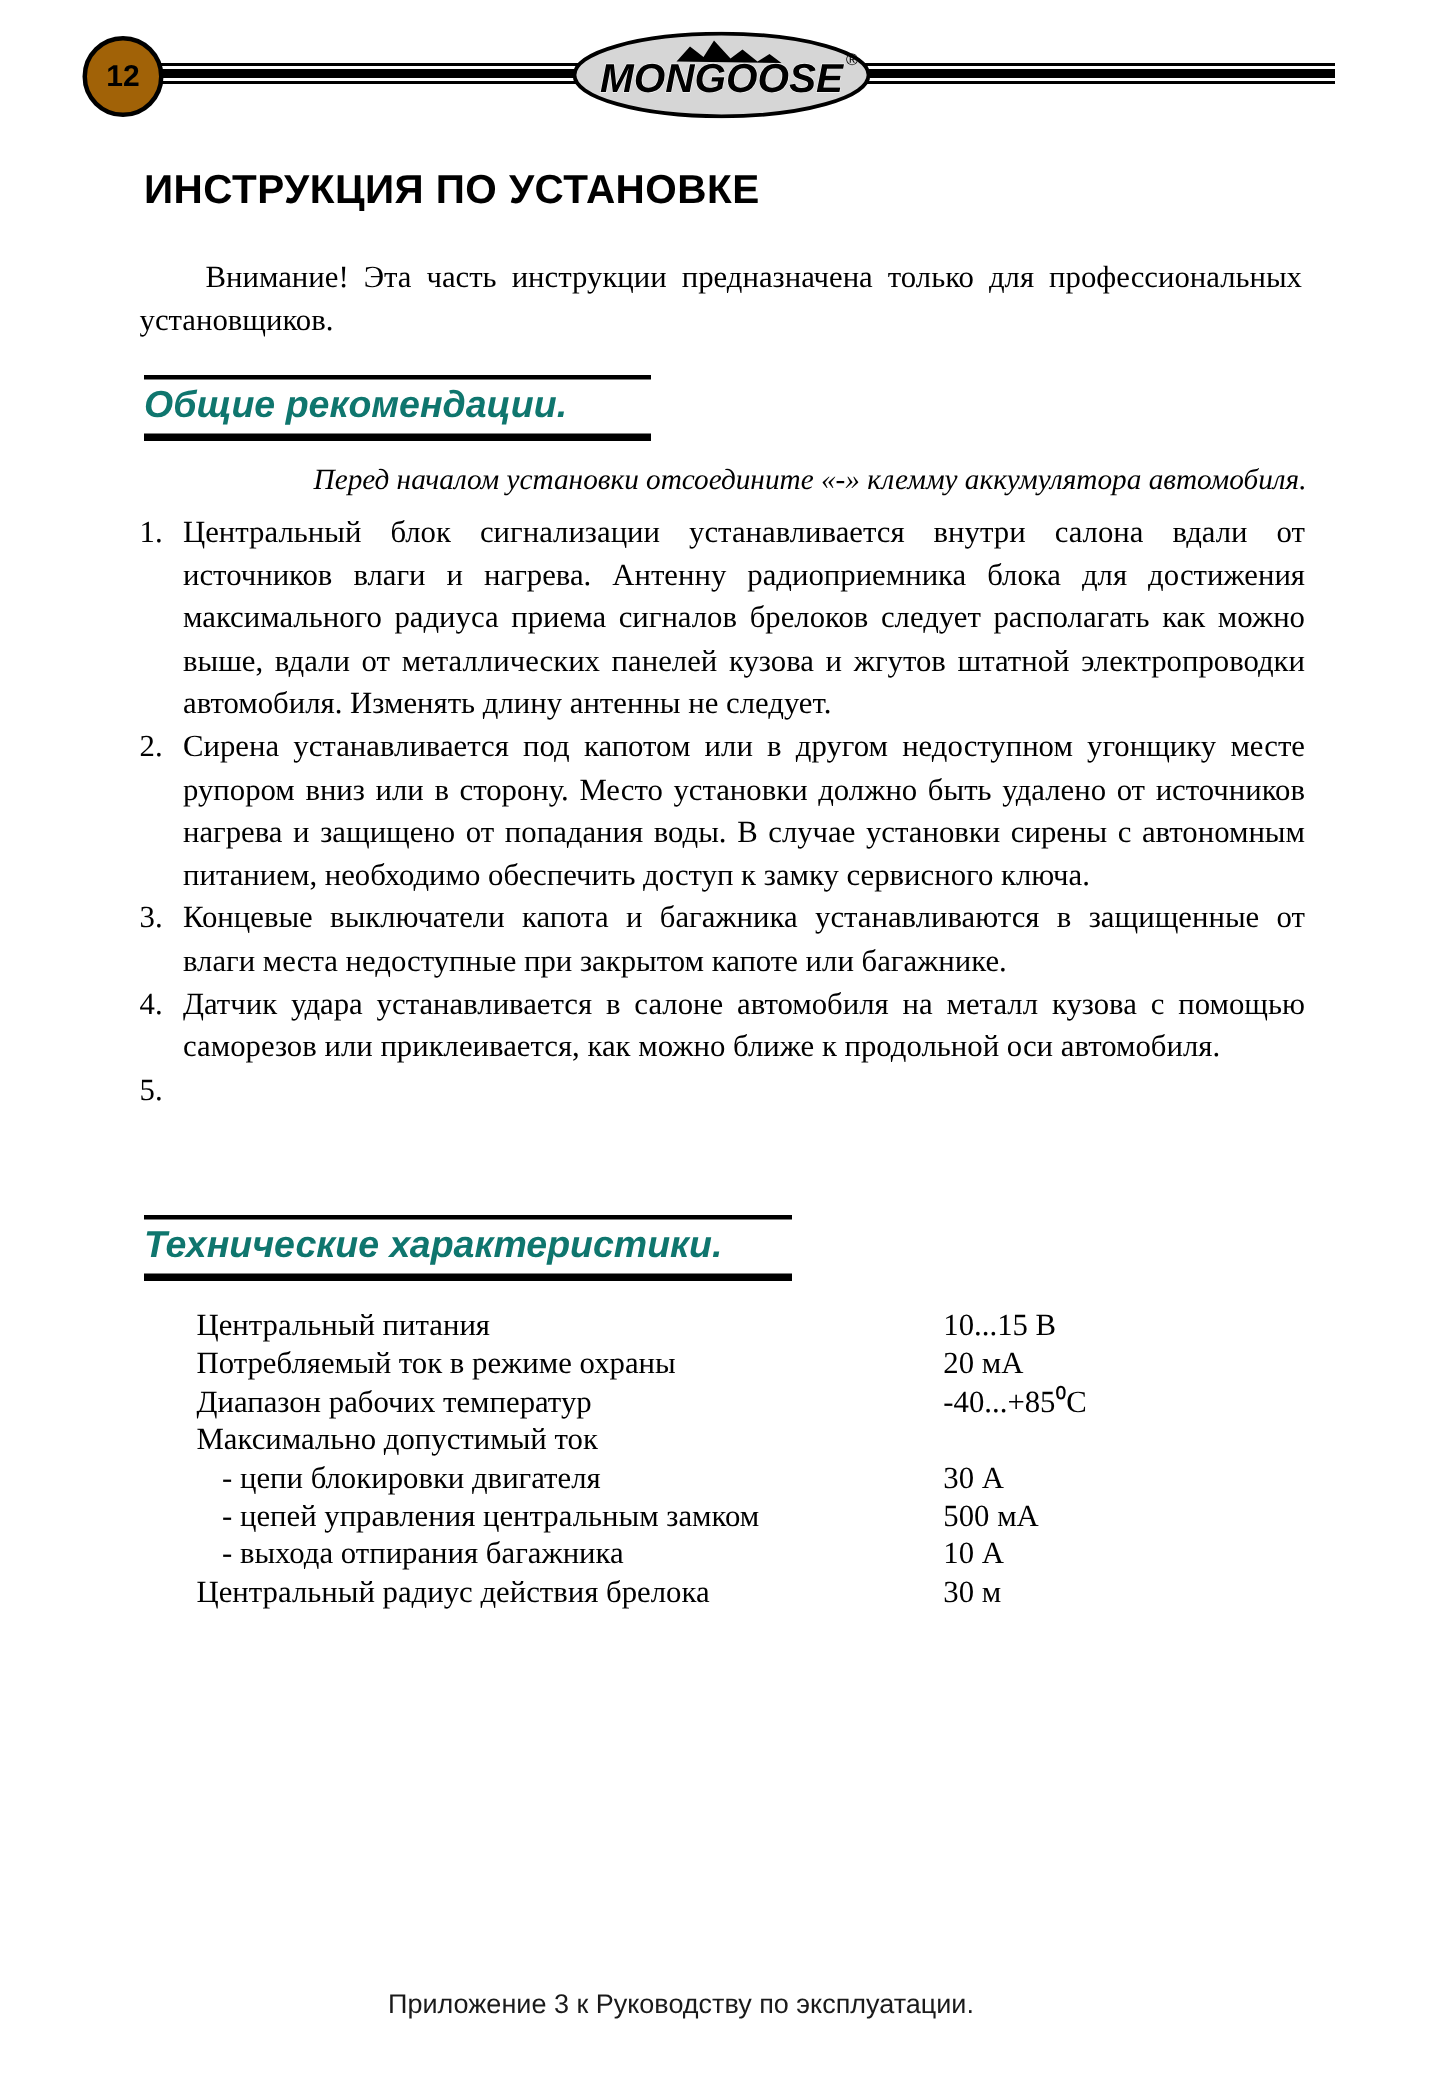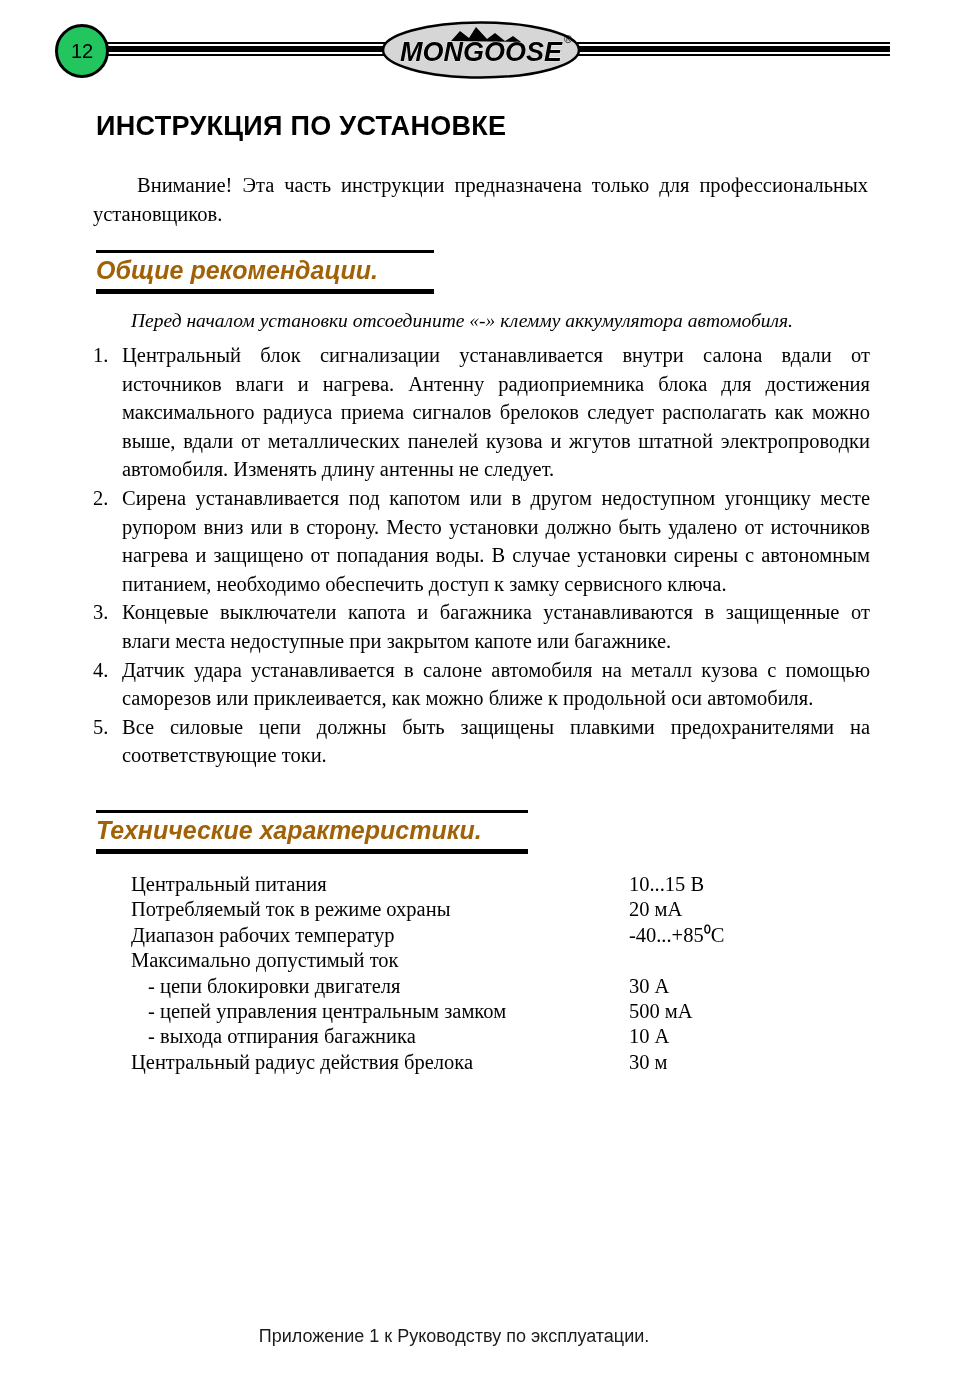--- a/index.html
+++ b/index.html
@@ -44,29 +44,29 @@
   .rule-thick      { top: 4px;  height: 6px; }
   .rule-thin-bottom{ top: 12px; height: 2px; }
 
   .page-number-badge {
     position: absolute;
     left: 55px;
     top: 24px;
     width: 54px;
     height: 54px;
     border-radius: 50%;
-    background: #22c55e;
+    background: #a16207;
     border: 3px solid #000000;
     box-sizing: border-box;
     display: flex;
     align-items: center;
     justify-content: center;
     font-family: "Liberation Sans", sans-serif;
     font-size: 20px;
-    font-weight: 400;
+    font-weight: 700;
     color: #000000;
     z-index: 3;
     text-align: right;
   }
 
   .brand-logo {
     position: absolute;
     left: 381px;
     top: 21px;
     width: 200px;
@@ -105,35 +105,36 @@
     position: absolute;
     left: 96px;
     width: 338px;
     padding: 3px 0 4px 0;
     border-top: 3px solid #000000;
     border-bottom: 5px solid #000000;
     font-family: "Liberation Sans", sans-serif;
     font-style: italic;
     font-weight: 700;
     font-size: 25px;
-    color: #a16207;
+    color: #0f766e;
     white-space: nowrap;
   }
   #heading-general { top: 229px; width: 338px; }
   #heading-specs   { top: 789px; width: 432px; }
 
   
   .note-line {
     position: absolute;
     left: 131px;
     top: 288px;
     width: 740px;
     font-style: italic;
     font-size: 19.5px;
     line-height: 26px;
+    text-align: right;
   }
 
   
   .steps-list {
     position: absolute;
     left: 93px;
     top: 341px;
     width: 777px;
     margin: 0;
     padding: 0;
@@ -234,21 +235,20 @@
   <li>
     <span class="step-num">3.</span>
     <span class="step-text">Концевые выключатели капота и багажника устанавливаются в защищенные от влаги места недоступные при закрытом капоте или багажнике.</span>
   </li>
   <li>
     <span class="step-num">4.</span>
     <span class="step-text">Датчик удара устанавливается в салоне автомобиля на металл кузова с помощью саморезов или приклеивается, как можно ближе к продольной оси автомобиля.</span>
   </li>
   <li>
     <span class="step-num">5.</span>
-    <span class="step-text">Все силовые цепи должны быть защищены плавкими предохранителями на соответствующие токи.</span>
   </li>
 </ol>
 
 <h2 class="section-heading" id="heading-specs">Технические характеристики.</h2>
 
 <table class="specs-table">
   <tbody>
     <tr>
       <td class="spec-label">Центральный питания</td>
       <td class="spec-value">10...15 В</td>
@@ -278,14 +278,14 @@
       <td class="spec-value">10 А</td>
     </tr>
     <tr>
       <td class="spec-label">Центральный радиус действия брелока</td>
       <td class="spec-value">30 м</td>
     </tr>
   </tbody>
 </table>
 
 <div class="page-footer">
-  <span class="footer-text">Приложение 1 к Руководству по эксплуатации.</span>
+  <span class="footer-text">Приложение 3 к Руководству по эксплуатации.</span>
 </div>
 
 </body></html>

